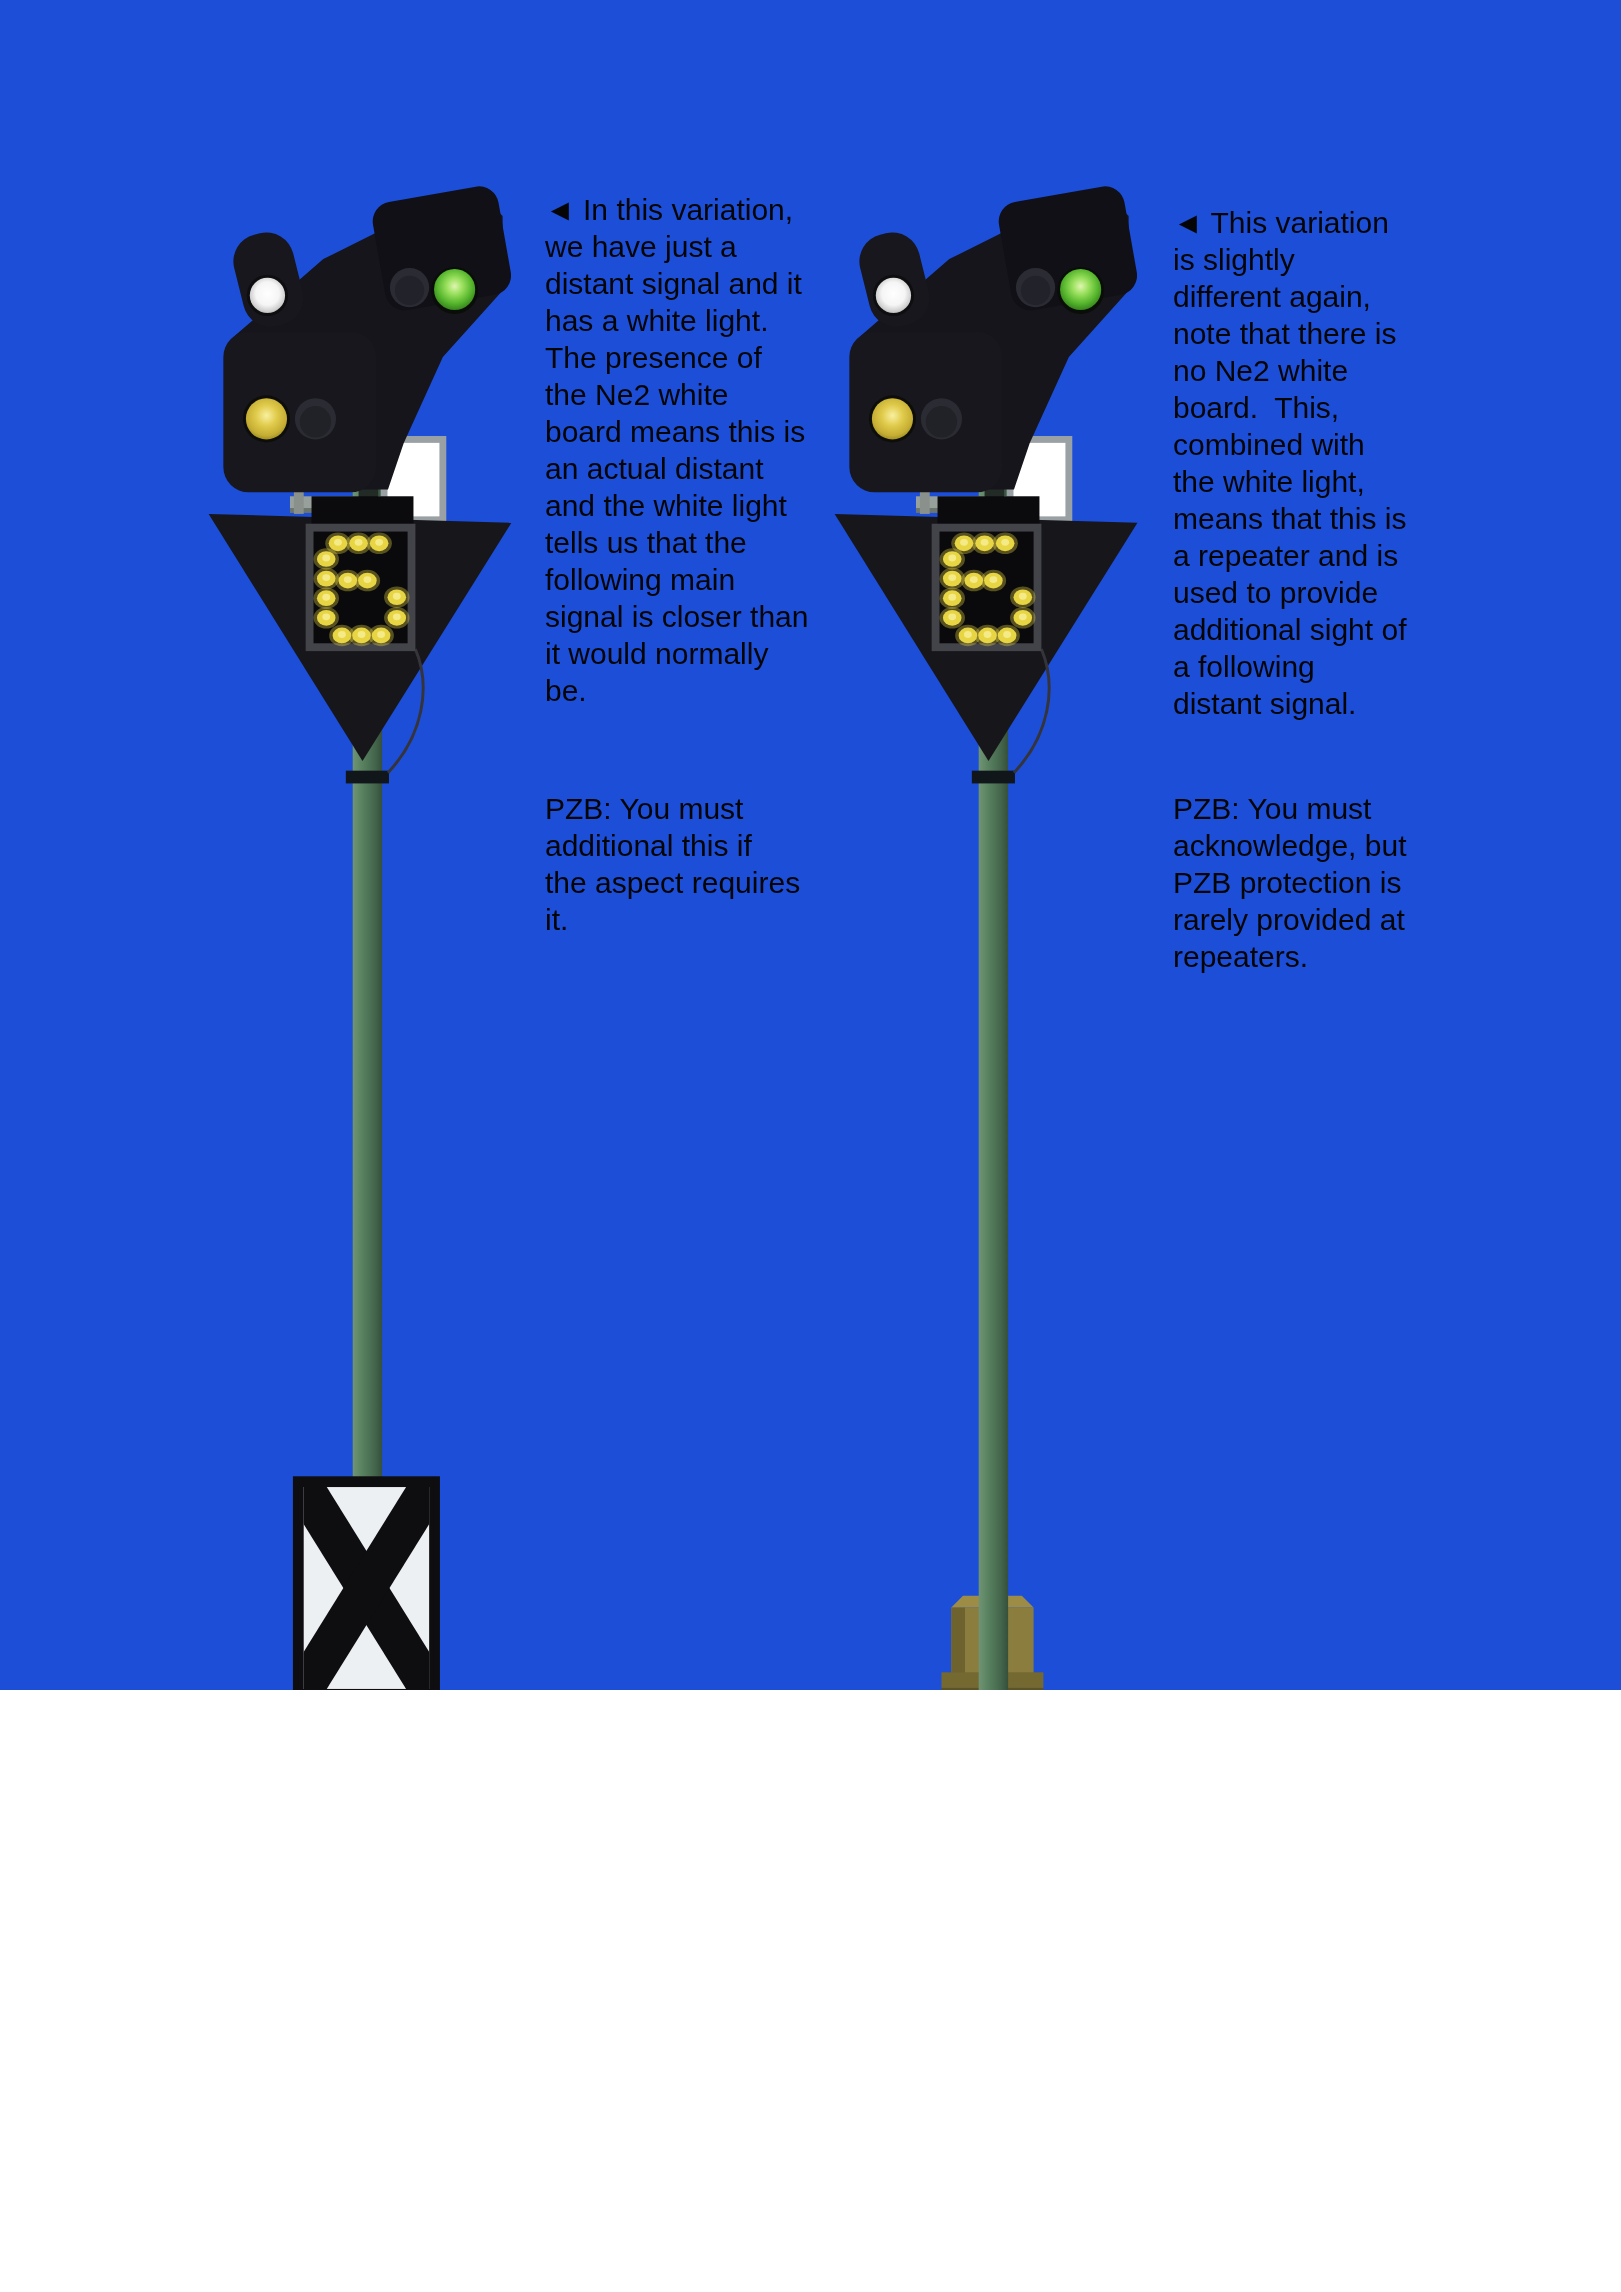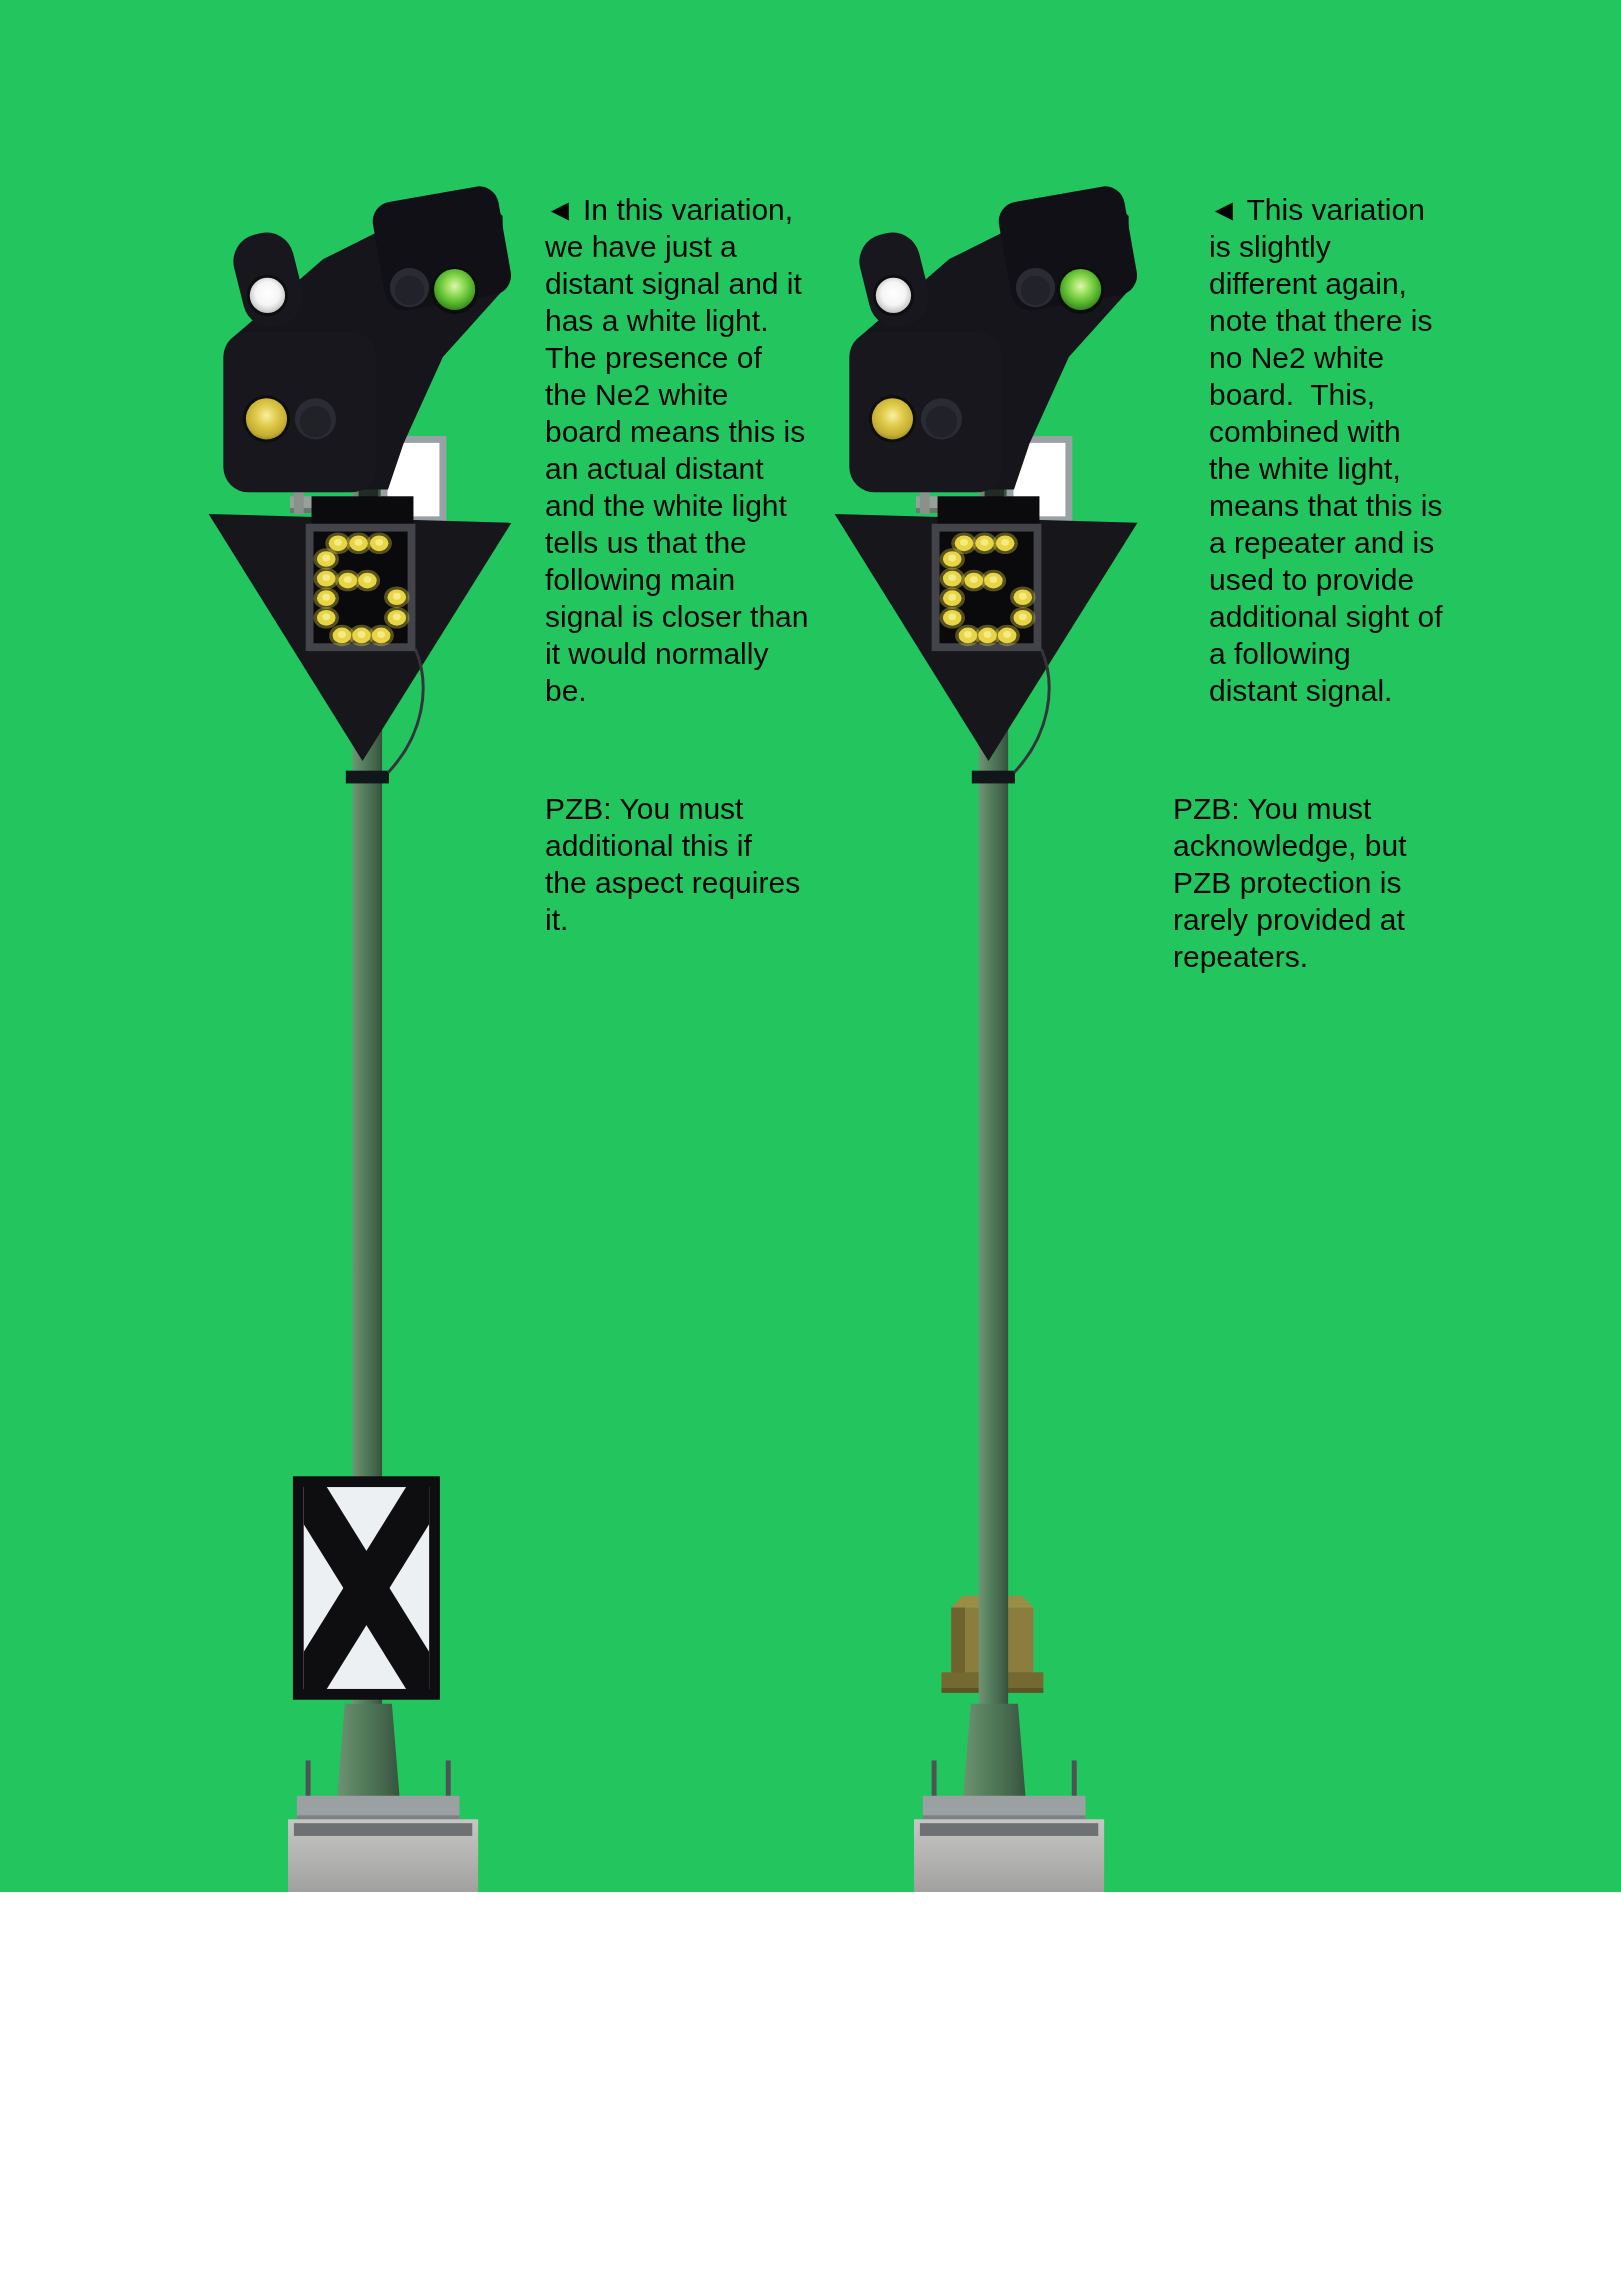--- a/index.html
+++ b/index.html
@@ -1,38 +1,38 @@
 <!DOCTYPE html>
 <html><head>
 <meta charset="utf-8">
 <style>
   html,body{margin:0;padding:0;background:#ffffff;}
   .page{
     position:relative;
-    width:1621px;height:1892px;
-    background:#22c55e;
+    width:1621px;height:1690px;
+    background:#1d4ed8;
     font-family:"Liberation Sans","DejaVu Sans",sans-serif;
     color:#000;
     overflow:hidden;
   }
   .sigfig{position:absolute;pointer-events:none;}
   #left-signal-svg{left:137px;top:118px;}
   #right-signal-svg{left:763px;top:118px;}
   .textblock{
     position:absolute;
     font-size:30px;
     line-height:37px;
     letter-spacing:0px;
     white-space:pre-wrap;
     color:#050505;
   }
   .textblock b{font-weight:normal;}
   #left-desc{left:545px;top:191px;}
   #left-pzb{left:545px;top:790px;}
-  #right-desc{left:1173px;top:191px;margin-left:36px;}
+  #right-desc{left:1173px;top:204px;}
   #right-pzb{left:1173px;top:790px;}
   .pagenum{
     position:absolute;left:0;top:2119px;width:1621px;
     text-align:center;font-size:30px;line-height:36px;color:#050505;
   }
 </style>
 </head>
 <body>
 
 <div class="page">

